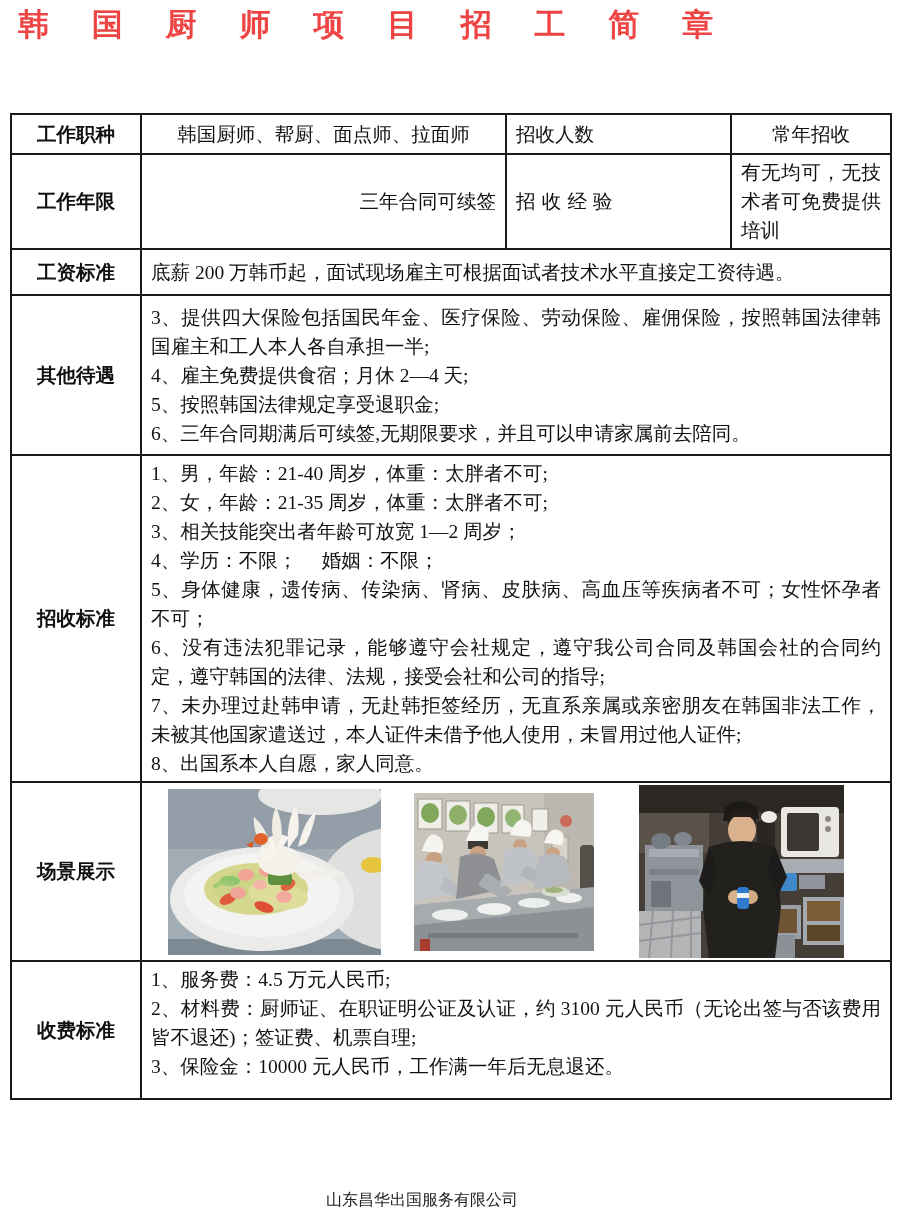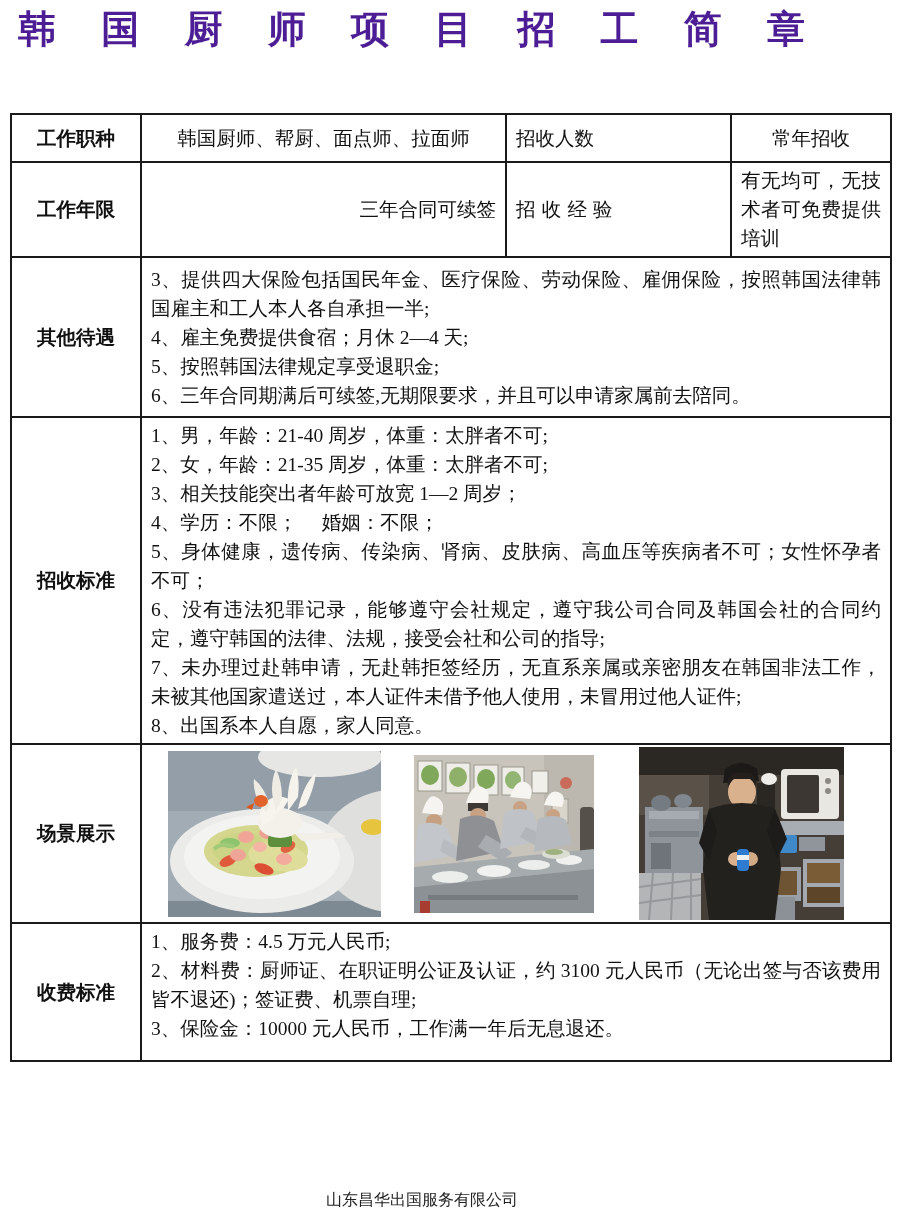--- a/index.html
+++ b/index.html
@@ -9,23 +9,23 @@
     background: #ffffff;
     position: relative;
     font-family: "Liberation Serif", "DejaVu Serif", serif;
     color: #111111;
   }
   .page-title {
     position: absolute;
     left: 18px; top: 4px;
     font-family: "DejaVu Sans", "Liberation Sans", sans-serif;
     font-weight: 700;
-    font-size: 38px;
+    font-size: 31px;
     letter-spacing: 16px;
-    color: #4c1d95;
+    color: #ef4444;
     white-space: nowrap;
   }
   table.notice {
     position: absolute;
     left: 10px; top: 113px;
     width: 880px;
     border-collapse: collapse;
     table-layout: fixed;
   }
   table.notice td {
@@ -80,35 +80,39 @@
 
 <table class="notice">
   <colgroup>
     <col style="width:130px">
       <col style="width:365px">
       <col style="width:225px">
       <col style="width:160px">
   </colgroup>
 
   <tbody>
-      <tr style="height:48px">
+      <tr style="height:40px">
     <td class="label-cell">工作职种</td>
     <td class="value-left">韩国厨师、帮厨、面点师、拉面师</td>
     <td class="bold-center">招收人数</td>
     <td class="value-left">常年招收</td>
   </tr>
 
   <tr style="height:87px">
     <td class="label-cell">工作年限</td>
     <td class="value-center">三年合同可续签</td>
     <td class="bold-center">招 收 经 验</td>
     <td class="justify">有无均可，无技术者可免费提供培训</td>
   </tr>
 
 
+  <tr style="height:46px">
+    <td class="label-cell top">工资标准</td>
+    <td class="value-left top justify" colspan="3">底薪 200 万韩币起，面试现场雇主可根据面试者技术水平直接定工资待遇。</td>
+  </tr>
 
   <tr style="height:160px">
     <td class="label-cell">其他待遇</td>
     <td colspan="3">
       <div class="line">3、提供四大保险包括国民年金、医疗保险、劳动保险、雇佣保险，按照韩国法律韩国雇主和工人本人各自承担一半;</div>
       <div class="line">4、雇主免费提供食宿；月休 2—4 天;</div>
       <div class="line">5、按照韩国法律规定享受退职金;</div>
       <div class="line">6、三年合同期满后可续签,无期限要求，并且可以申请家属前去陪同。</div>
     </td>
   </tr>

